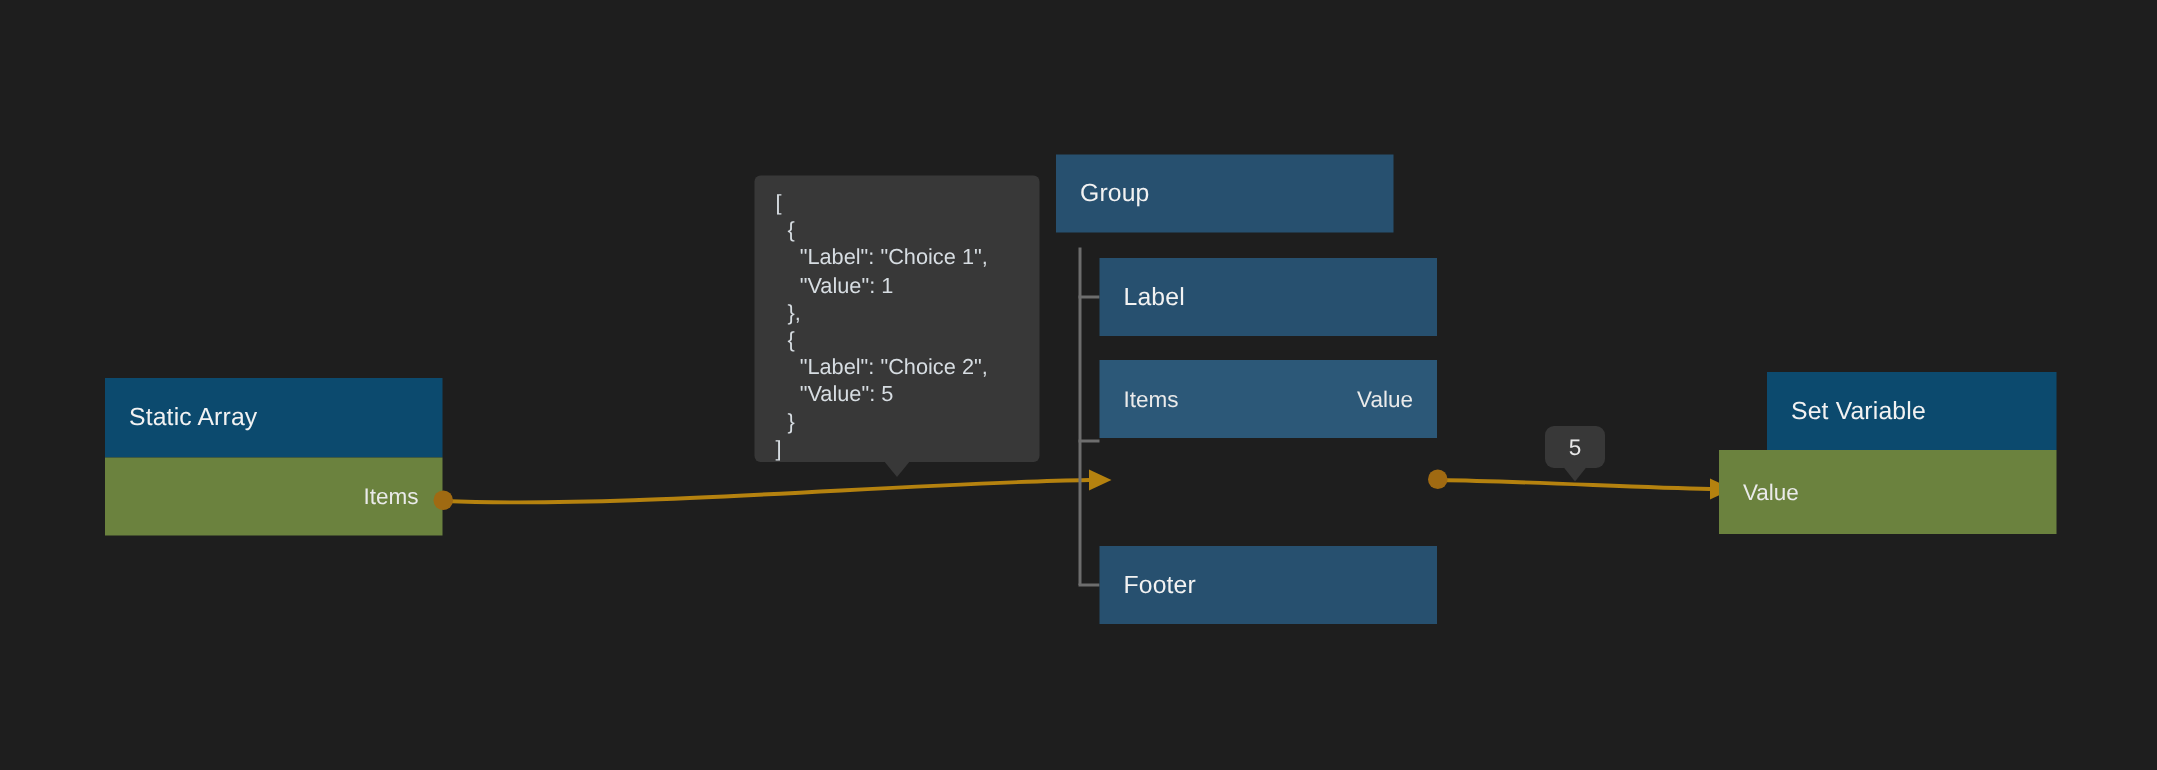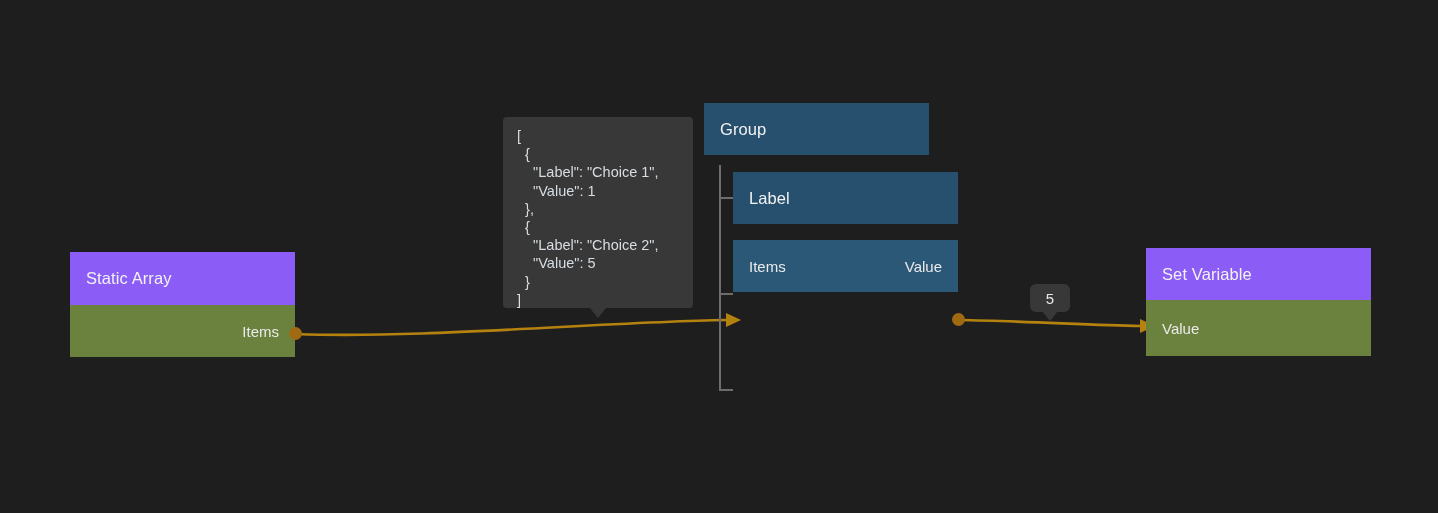--- a/index.html
+++ b/index.html
@@ -59,21 +59,21 @@
     height: 100%;
   }
   .port-row.right-only {
     justify-content: flex-end;
   }
   .port-label {
     white-space: nowrap;
   }
 
   
-  .green .node-header { background: #8b5cf6; }
+  .green .node-header { background: #0c4a6e; }
   .green .node-body   { background: #6b823e; }
   
   .blue .node-header  { background: #27506f; }
   .blue .node-body    { background: #2c5878; }
   .blue.flat          { background: #27506f; }
 
   
   .port-dot {
     position: absolute;
     width: 13px;
@@ -185,23 +185,28 @@
   <div class="node blue" style="left:733px; top:240px; width:225px; height:105px;">
     <div class="node-body" style="height:52px;">
       <div class="port-row">
         <span class="port-label">Items</span>
         <span class="port-label">Value</span>
       </div>
     </div>
   </div>
   <div class="port-dot" style="left:952px; top:313px;"></div>
 
+  <div class="node blue flat" style="left:733px; top:364px; width:225px; height:52px;">
+    <div class="node-header" style="height:52px;">
+      <span>Footer</span>
+    </div>
+  </div>
 
   <div class="node green" style="left:1146px; top:248px; width:225px; height:108px;">
-    <div class="node-header" style="height:52px;">
+    <div class="node-header" style="height:52px;margin-left:32px;">
       <span>Set Variable</span>
     </div>
     <div class="node-body" style="height:56px;">
       <div class="port-row">
         <span class="port-label">Value</span>
       </div>
     </div>
   </div>
 
   <div class="tooltip" style="left:503px; top:117px; width:190px; height:191px;">

